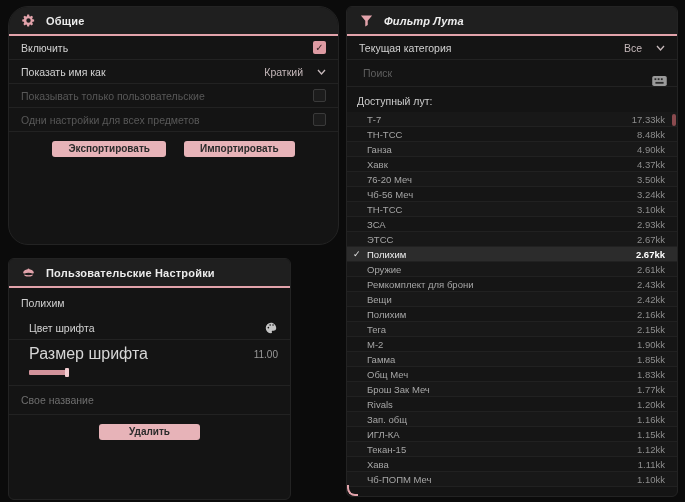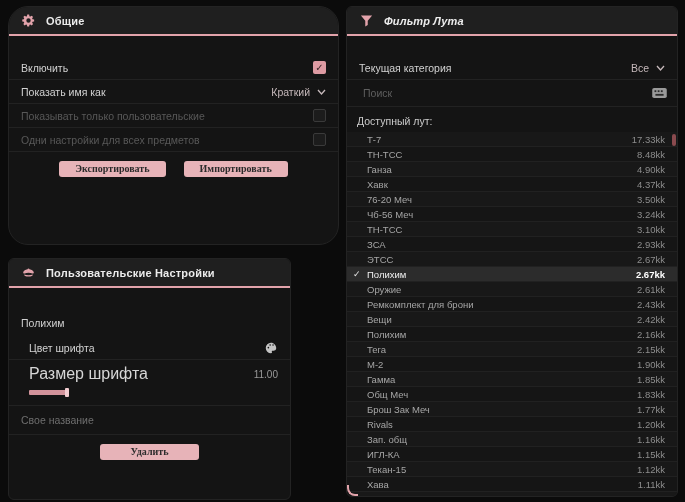--- a/index.html
+++ b/index.html
@@ -25,21 +25,21 @@
     height:29px;
     background:#1f1f1f;
     display:flex; align-items:center;
     padding:0 12px;
     border-bottom:2px solid #e2a3ab;
   }
   .panel-header .hicon { width:15px; height:15px; margin-right:10px; flex:none; display:flex; }
   .panel-title { font-size:11px; font-weight:bold; color:#ececec; letter-spacing:.2px; }
   .panel-title.italic { font-style:italic; }
 
-  .panel-body { padding:20px 0 0 0; }
+  .panel-body { padding:0 0 0 0; }
 
   .row {
     display:flex; align-items:center; justify-content:space-between;
     padding:0 12px;
     min-height:24px;
     border-bottom:1px solid #222;
   }
   .row .lbl { font-size:10.5px; color:#d2d2d2; }
   .row.disabled .lbl { color:#585858; }
 
@@ -47,30 +47,30 @@
     width:13px; height:13px; border-radius:2px;
     background:#dd9aa2; color:#3a2326;
     font-size:10px; line-height:13px; text-align:center; font-weight:bold;
     cursor:pointer;
   }
   .checkbox.off {
     background:#1c1c1c; border:1px solid #3a3a3a; color:transparent;
   }
 
   .dropdown {
-    display:flex; align-items:center; gap:7px; cursor:pointer;
+    display:flex; align-items:center; gap:14px; cursor:pointer;
     font-size:10.5px; color:#c6b9bb;
   }
   .dropdown svg { display:block; }
 
   .btn-row { display:flex; justify-content:center; gap:18px; padding:9px 0 8px 0; }
   .btn {
     background:#e7b3b8; color:#2b2b2b;
     border:none; border-radius:3px;
-    font-family:Liberation Serif, serif; font-size:10px; font-weight:bold;
+    font-family:Liberation Sans, sans-serif; font-size:10px; font-weight:bold;
     padding:3px 16px; height:16px; line-height:10px;
     cursor:pointer;
   }
 
   
   .item-name { font-size:10.5px; color:#cfcfcf; padding:9px 12px 7px 12px; }
   .sub-row { padding-left:20px; }
   .slider-row {
     display:block; padding:5px 12px 8px 20px; border-bottom:1px solid #222;
   }
@@ -83,21 +83,21 @@
   .text-input {
     width:100%; background:transparent; border:none; outline:none;
     font-family:inherit; font-size:10.5px; color:#d2d2d2;
     padding:8px 12px;
   }
   .text-input::placeholder { color:#6e6e6e; }
   .input-row { border-bottom:1px solid #222; }
 
   
   .search-row {
-    display:flex; align-items:center;
+    display:flex; align-items:flex-end;
     border-bottom:1px solid #222;
     padding-right:10px;
   }
   .search-row input { padding:7px 12px 7px 16px; }
   .search-row input::placeholder { color:#5f5f5f; }
   .list-label { font-size:10.5px; color:#cccccc; padding:8px 12px 5px 10px; }
 
   .loot-list { position:relative; }
   .loot-row {
     display:flex; align-items:center; justify-content:space-between;

